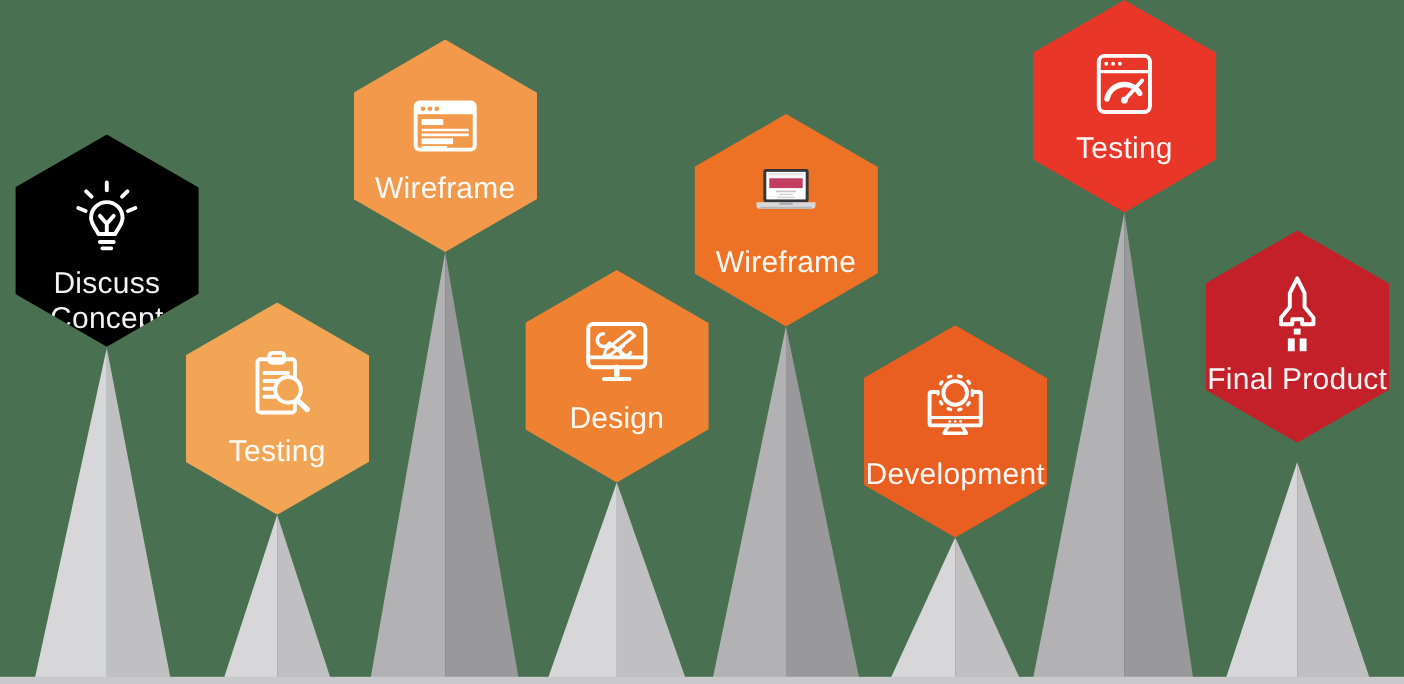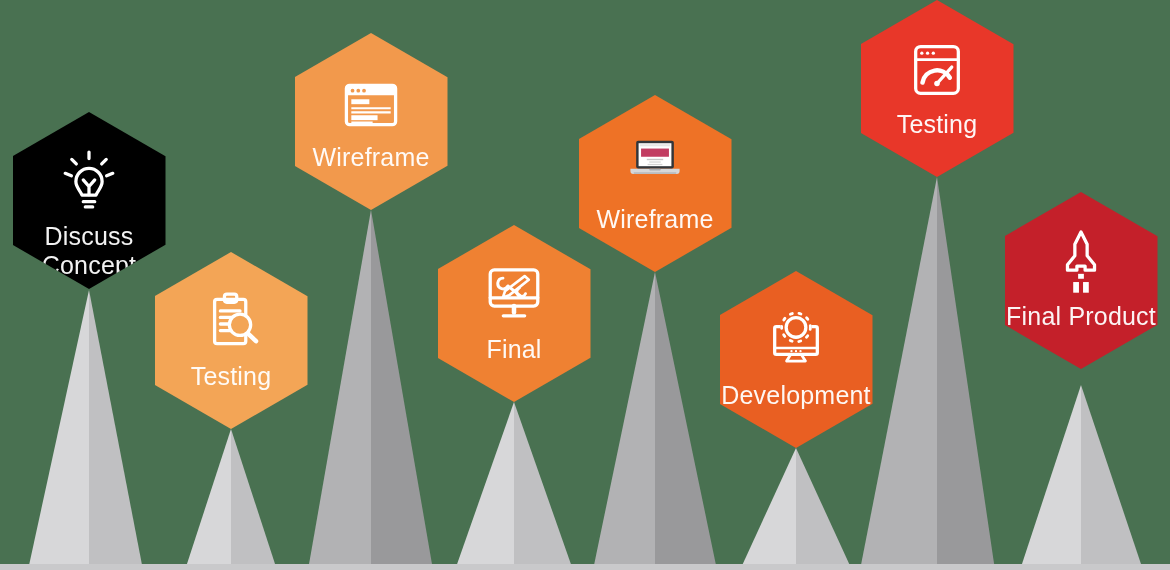--- a/index.html
+++ b/index.html
@@ -115,21 +115,21 @@
           <svg viewBox="0 0 100 100" fill="none" stroke="#fff" stroke-width="4" stroke-linecap="round" stroke-linejoin="round">
     <rect x="21" y="17" width="58" height="44" rx="5"></rect>
     <path d="M21 51 h58"></path>
     <path d="M50 61 v8" stroke-width="5.5"></path>
     <path d="M37 73 h26"></path>
     <path d="M36.5 27 a6.5 6.5 0 1 0 6 9.5 l17 13.5" stroke-width="3.6"></path>
     <path d="M64 46 a5.5 5.5 0 1 1 -7.5 -7" stroke-width="3.6"></path>
     <path d="M63 24.5 l5 4.5 L44 48 l-7.5 2.5 L39 43 Z" stroke-width="3.2"></path>
   </svg>
         </div>
-        <div class="label">Final</div>
+        <div class="label">Design</div>
       </div>
       <div class="hex" style="left: 578.5px; top: 95px; background: rgb(238, 114, 38); --hex: #ee7226;">
         <div class="icon">
           <svg viewBox="0 0 100 100" fill="none">
     <rect x="27" y="18" width="46" height="34" rx="2.5" fill="#33363a"></rect>
     <rect x="30" y="21" width="40" height="28" fill="#ffffff"></rect>
     <rect x="31.5" y="22.2" width="37" height="2.6" fill="#e6e6e6"></rect>
     <rect x="33" y="27.5" width="34" height="10" fill="#c23d62"></rect>
     <rect x="40" y="40" width="20" height="1.7" fill="#c6c6c6"></rect>
     <rect x="43" y="43.2" width="14" height="1.5" fill="#d4d4d4"></rect>

